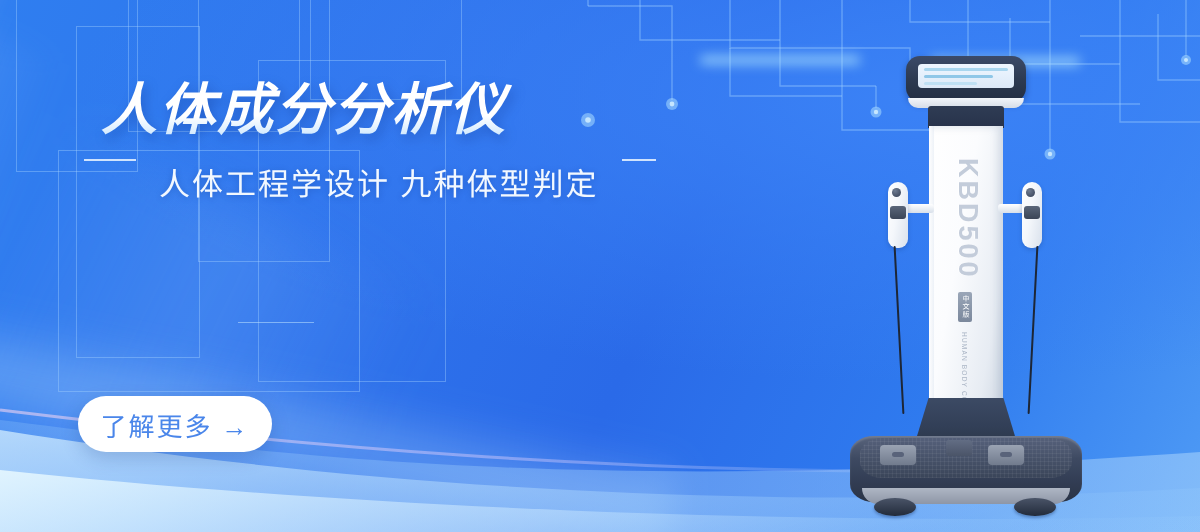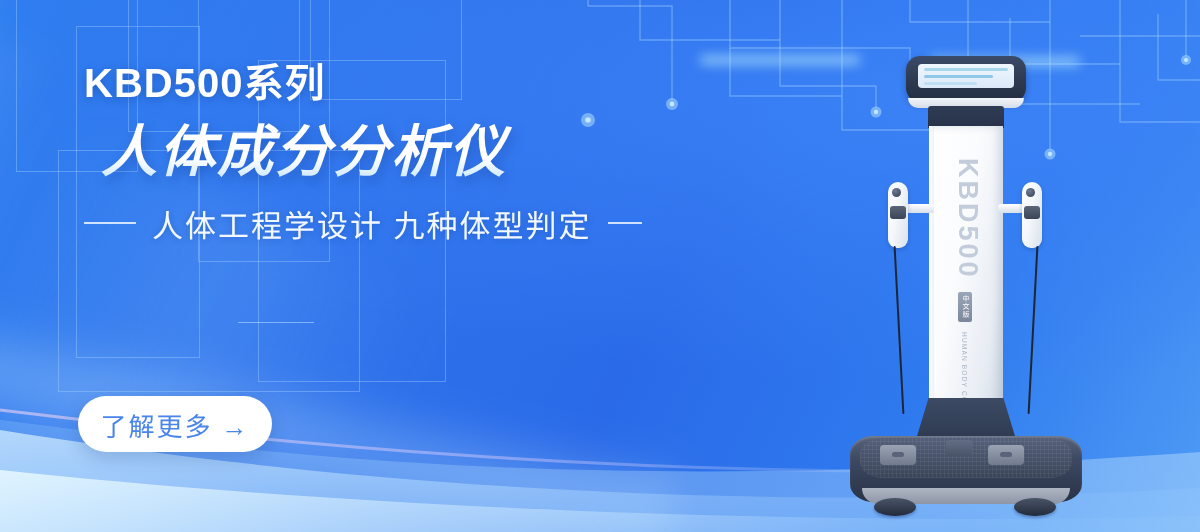--- a/index.html
+++ b/index.html
@@ -79,21 +79,21 @@
     font-size:56px;line-height:1.12;font-weight:800;margin:17px;
     letter-spacing:2px;
     color:#ffffff;
     background:linear-gradient(180deg,#ffffff 0%,#ffffff 58%,#dff0ff 80%,#bfe0fb 100%);
     -webkit-background-clip:text;background-clip:text;
     -webkit-text-fill-color:transparent;
     filter:drop-shadow(3px 5px 6px rgba(20,60,150,.40));
     font-style:italic;
   }
   .sub-wrap{
-    display:flex;align-items:center;gap:16px;
+    display:flex;align-items:flex-start;gap:23px;
   }
   .dash{height:2px;background:rgba(236,246,255,.85);flex:0 0 auto;}
   .dash-l{width:52px;}
   .dash-r{width:34px;}
   .subtitle{
     font-size:31px;color:#f2f8ff;font-weight:400;letter-spacing:2px;
     white-space:nowrap;text-shadow:0 1px 6px rgba(15,50,130,.30);
   }
 
   .cta{
@@ -331,21 +331,20 @@
         </defs>
         <path d="M0 118 C 260 150 560 196 1200 150 L1200 230 L0 230 Z" fill="url(#wgD)"></path>
         <path d="M0 128 C 300 176 700 214 1200 186 L1200 230 L0 230 Z" fill="url(#wgA)"></path>
         <path d="M0 168 C 300 200 760 226 1200 214 L1200 230 L0 230 Z" fill="url(#wgB)"></path>
         <path d="M0 108 C 260 140 620 176 1040 168" stroke="url(#wgC)" stroke-width="3" fill="none"></path>
       </svg>
     </div>
   </div>
 
   <div class="copy">
-    <div class="eyebrow">KBD500系列</div>
     <h1 class="headline">人体成分分析仪</h1>
     <div class="sub-wrap">
       <span class="dash dash-l"></span>
       <span class="subtitle">人体工程学设计  九种体型判定</span>
       <span class="dash dash-r"></span>
     </div>
   </div>
 
   <button class="cta">
     <span class="cta-text">了解更多 →</span>

